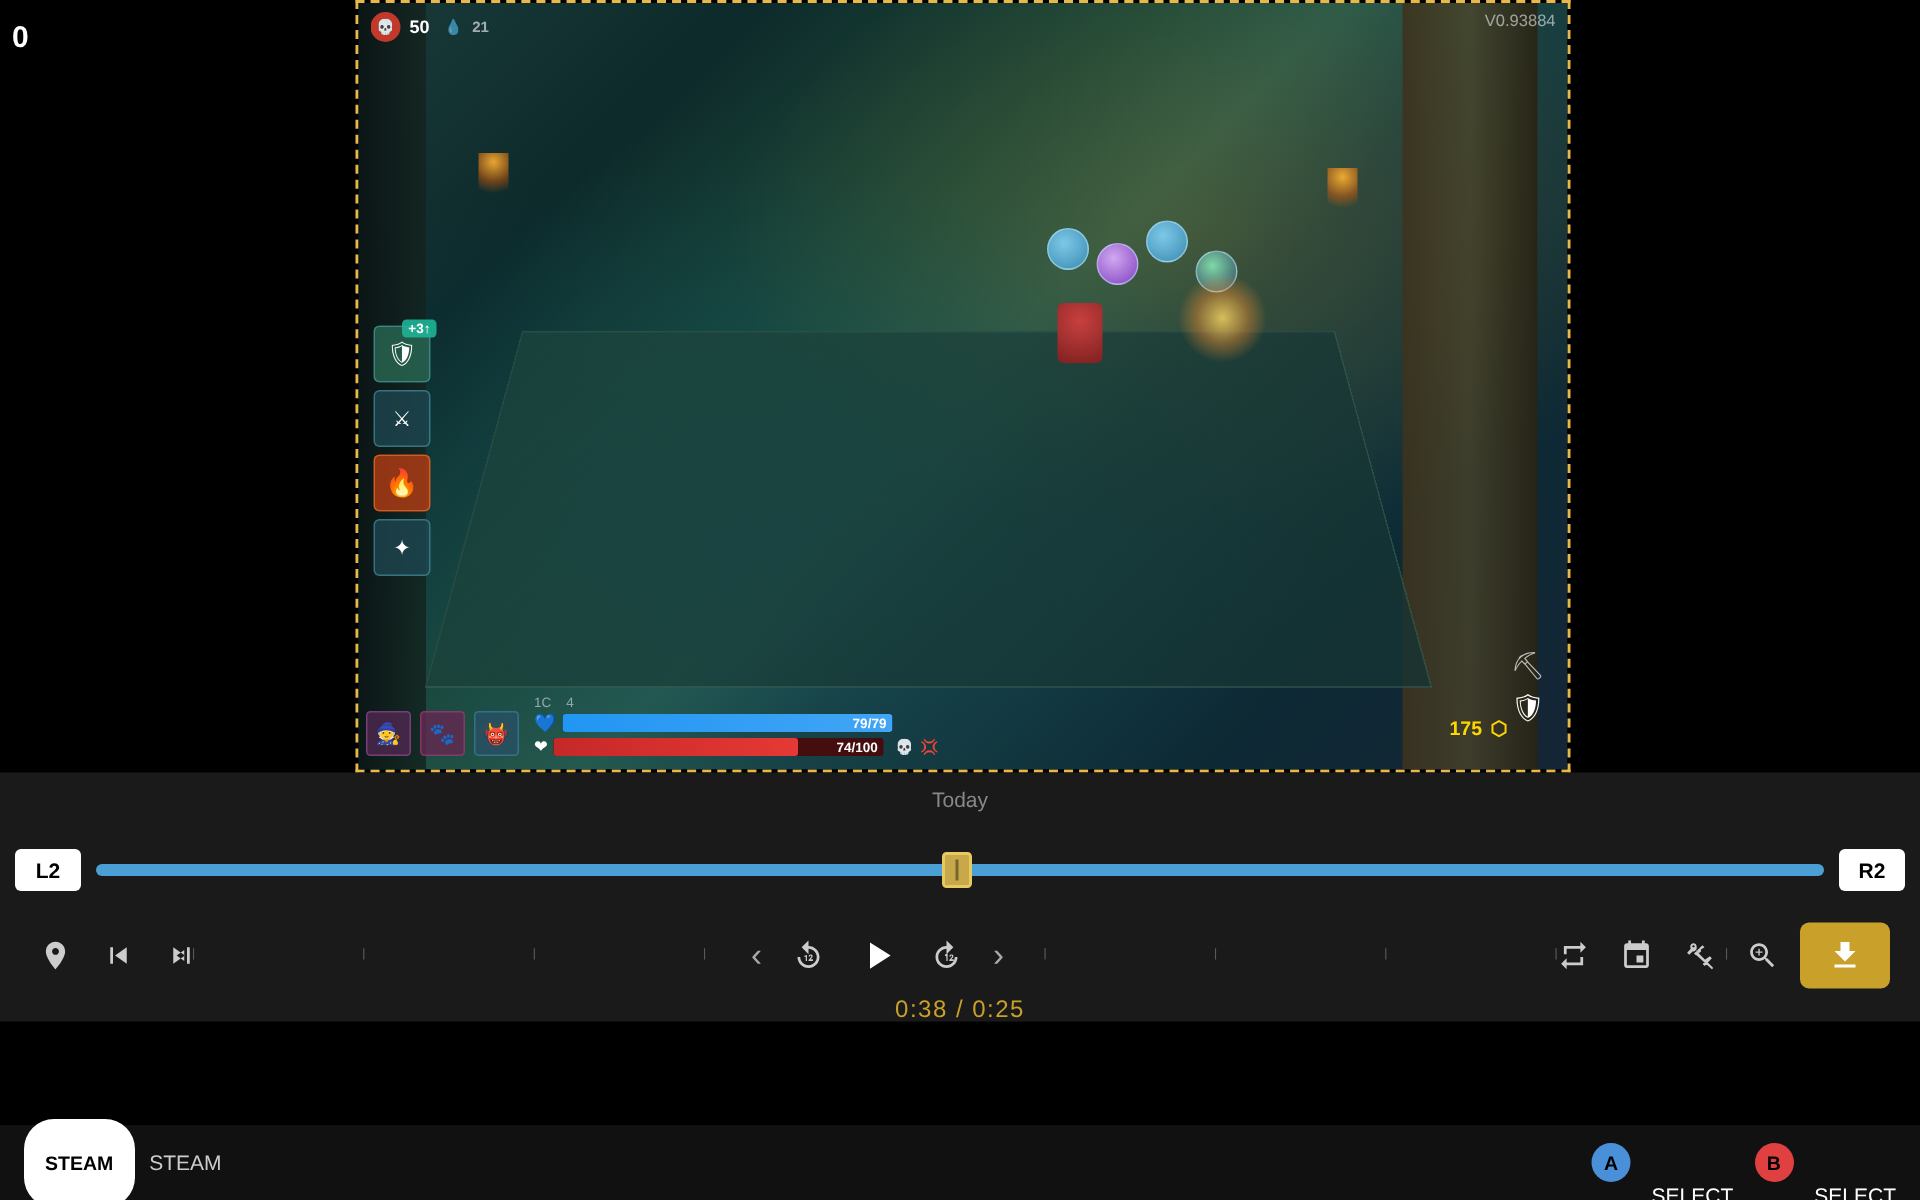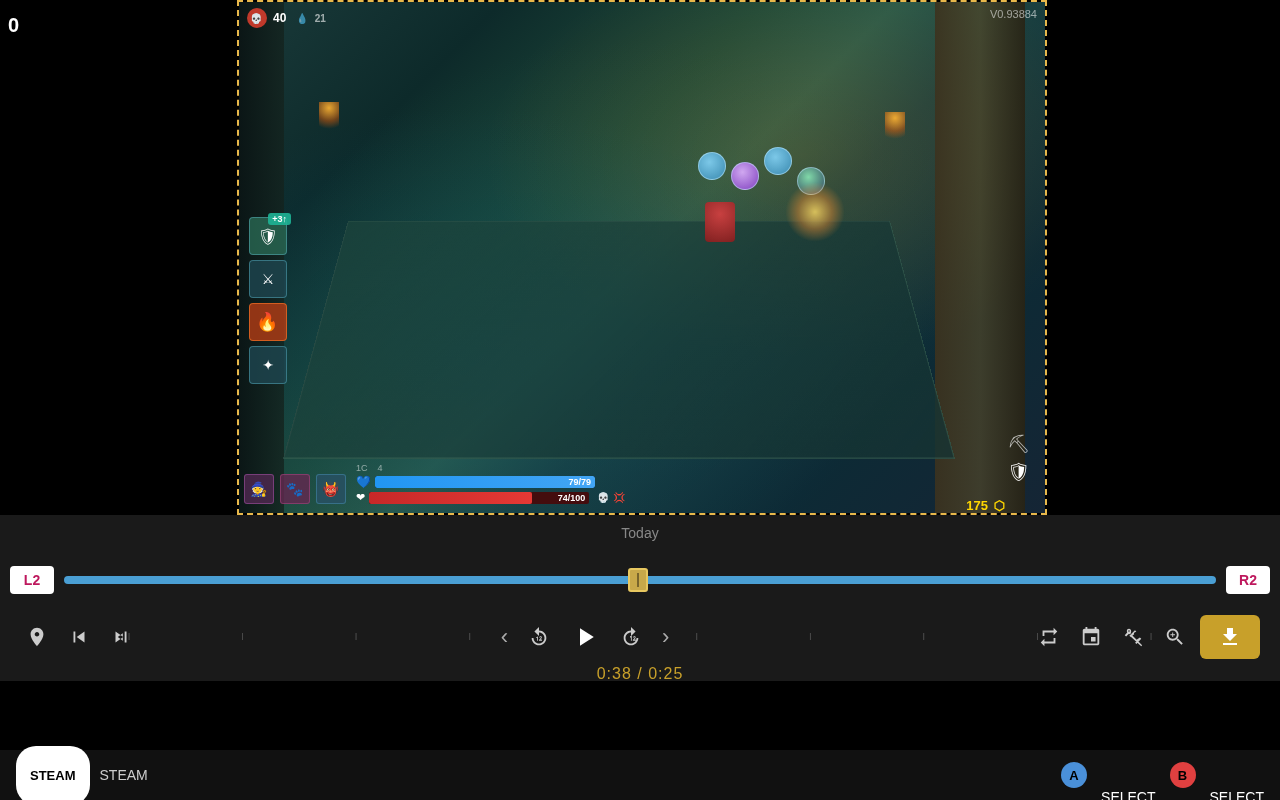--- a/index.html
+++ b/index.html
@@ -125,21 +125,21 @@
       font-weight: bold;
     }
 
     .bar-icon {
       font-size: 12px;
     }
 
     
     .gold-counter {
       position: absolute;
-      bottom: 0;
+      bottom: 20px;
       right: 40px;
       font-size: 13px;
       color: #ffd700;
       font-weight: bold;
     }
 
     
     #controls-area {
       position: absolute;
       left: 0;
@@ -168,21 +168,21 @@
       right: 0;
       height: 50px;
       display: flex;
       align-items: center;
       padding: 0 10px;
       gap: 10px;
     }
 
     .l2-btn, .r2-btn {
       background: #fff;
-      color: #be185d;
+      color: #000000;
       font-weight: bold;
       font-size: 14px;
       padding: 6px 10px;
       border-radius: 4px;
       min-width: 44px;
       text-align: center;
       cursor: pointer;
       flex-shrink: 0;
     }
 
@@ -532,21 +532,21 @@
       </div>
     </div>
 
     <div class="gold-counter">
       <span>175</span>
       <span style="color:#ffd700; margin-left:2px;">⬡</span>
     </div>
 
     <div style="position:absolute; top:6px; left:8px; font-size:12px; color:#fff; font-weight:bold; display:flex; align-items:center; gap:6px;">
       <span style="background:#c0392b; border-radius:50%; width:20px; height:20px; display:inline-flex; align-items:center; justify-content:center; font-size:10px;">💀</span>
-      <span>40</span>
+      <span>50</span>
       <span style="font-size:10px; color:rgba(255,255,255,0.6); margin-left:4px;">💧</span>
       <span style="font-size:10px; color:rgba(255,255,255,0.6);">21</span>
     </div>
 
     <div style="position:absolute; top:6px; right:8px; font-size:11px; color:rgba(255,255,255,0.55);">V0.93884</div>
 
     <div style="position:absolute; right:15px; bottom:30px; display:flex; flex-direction:column; align-items:center; gap:6px;">
       <div style="font-size:18px; color:rgba(255,255,255,0.7);">⛏</div>
       <div style="font-size:18px;">🛡</div>
     </div>

